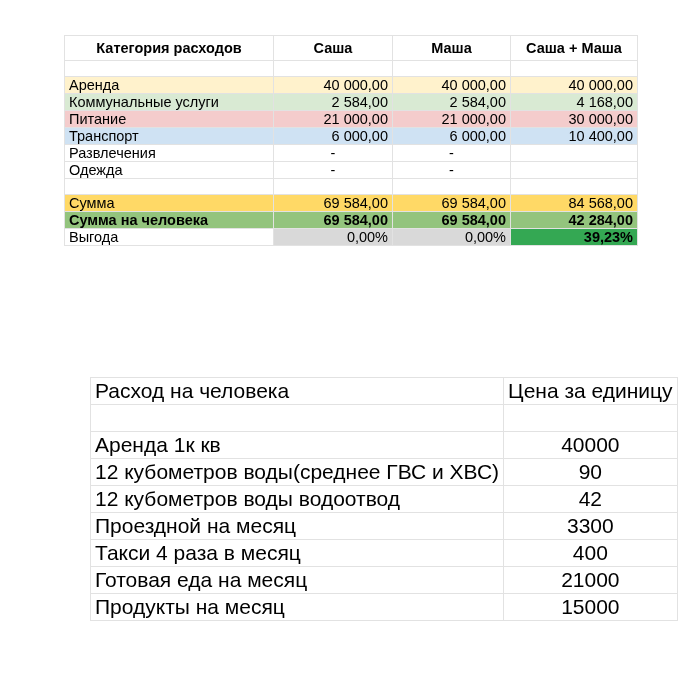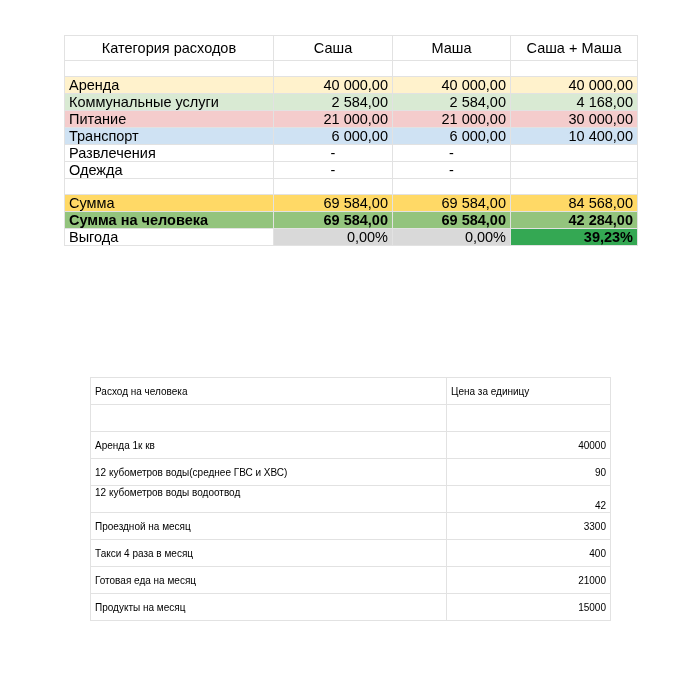--- a/index.html
+++ b/index.html
@@ -3,27 +3,27 @@
 <meta charset="utf-8">
 <style>
   html, body { margin:0; padding:0; background:#ffffff; }
   body { width:700px; height:700px; position:relative; overflow:hidden;
          font-family:"Liberation Sans", sans-serif; color:#000; }
   .t1 { position:absolute; left:64px; top:35px; border-collapse:collapse; table-layout:fixed; }
   .t1 td { height:16px; border:1px solid #e2e2e2; padding:0 4px; font-size:14.5px;
            white-space:nowrap; overflow:hidden; box-sizing:border-box; }
   .t1 td.num { text-align:right; }
   .t1 td.ctr { text-align:center; }
-  .t1 tr.hdr td { font-weight:normal; text-align:center; height:25px; }
+  .t1 tr.hdr td { font-weight:bold; text-align:center; height:25px; }
   .t1 tr.bold td { font-weight:bold; }
   .t1 tr.bold td:first-child { font-weight:bold; }
   .t2 { position:absolute; left:90px; top:377px; border-collapse:collapse; table-layout:fixed; }
-  .t2 td { height:27px; border:1px solid #e2e2e2; padding:0 4px; font-size:10px;
+  .t2 td { height:27px; border:1px solid #e2e2e2; padding:0 4px; font-size:21px;
            white-space:nowrap; overflow:hidden; box-sizing:border-box; }
-  .t2 td.num { text-align:right; }
+  .t2 td.num { text-align:center; }
   .t2 td.low { vertical-align:bottom; padding-bottom:1px; }
   .t2 td.hi { vertical-align:top; padding-top:1px; }
 </style>
 </head>
 <body>
 
 <table class="t1">
   <colgroup>
       <col style="width:209px">
       <col style="width:119px">

